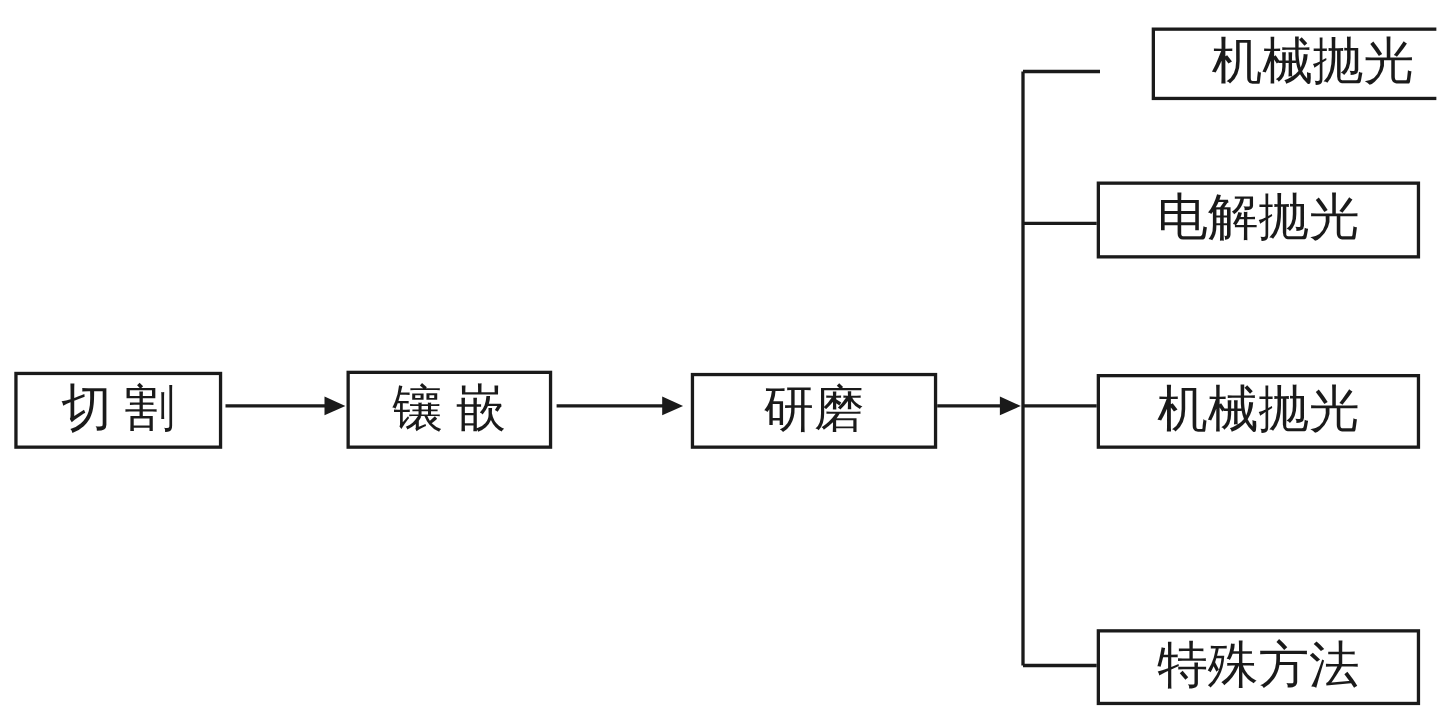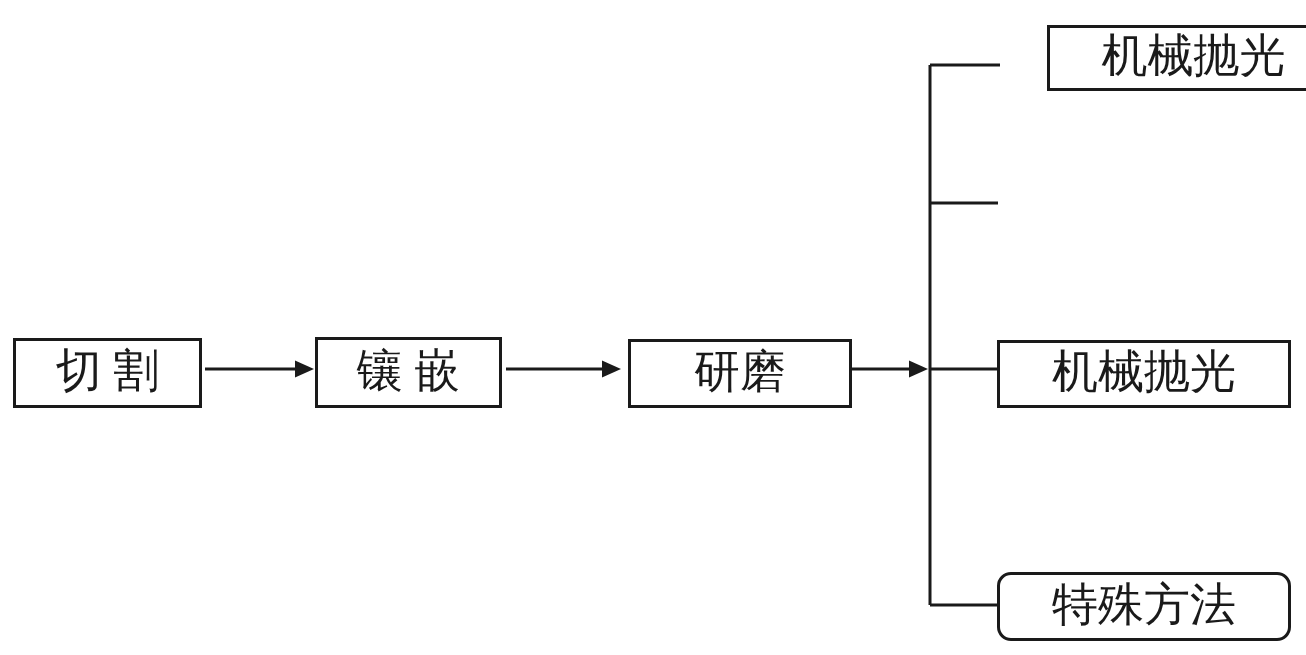--- a/index.html
+++ b/index.html
@@ -37,21 +37,21 @@
   }
   .node span { display: block; padding-bottom: 4px; }
   
   .n-cut     { left: 13px;  top: 338px; width: 189px; height: 70px; }
   .n-mount   { left: 315px; top: 337px; width: 187px; height: 71px; }
   .n-grind   { left: 628px; top: 339px; width: 224px; height: 69px; }
   
   .n-mech    { left: 1047px; top: 25px;  width: 293px; height: 66px; }
   .n-electro { left: 997px; top: 165px; width: 294px; height: 70px; }
   .n-chem    { left: 997px; top: 340px; width: 294px; height: 68px; }
-  .n-special { left: 997px; top: 572px; width: 294px; height: 69px; border-radius: 14px; }
+  .n-special { left: 997px; top: 572px; width: 294px; height: 69px; }
 </style>
 </head>
 <body>
 
 <div id="canvas">
 
   <svg id="wires" viewBox="0 0 1306 655" xmlns="http://www.w3.org/2000/svg">
     <g stroke="#1a1a1a" stroke-width="3" fill="none">
 
       <line x1="205" y1="369" x2="297" y2="369"></line>
@@ -83,20 +83,23 @@
   </div>
 
   <div class="node n-grind">
     <span>研磨</span>
   </div>
 
   <div class="node n-mech">
     <span>机械抛光</span>
   </div>
 
+  <div class="node n-electro">
+    <span>电解抛光</span>
+  </div>
 
   <div class="node n-chem">
     <span>机械抛光</span>
   </div>
 
   <div class="node n-special">
     <span>特殊方法</span>
   </div>
 
 </div>

